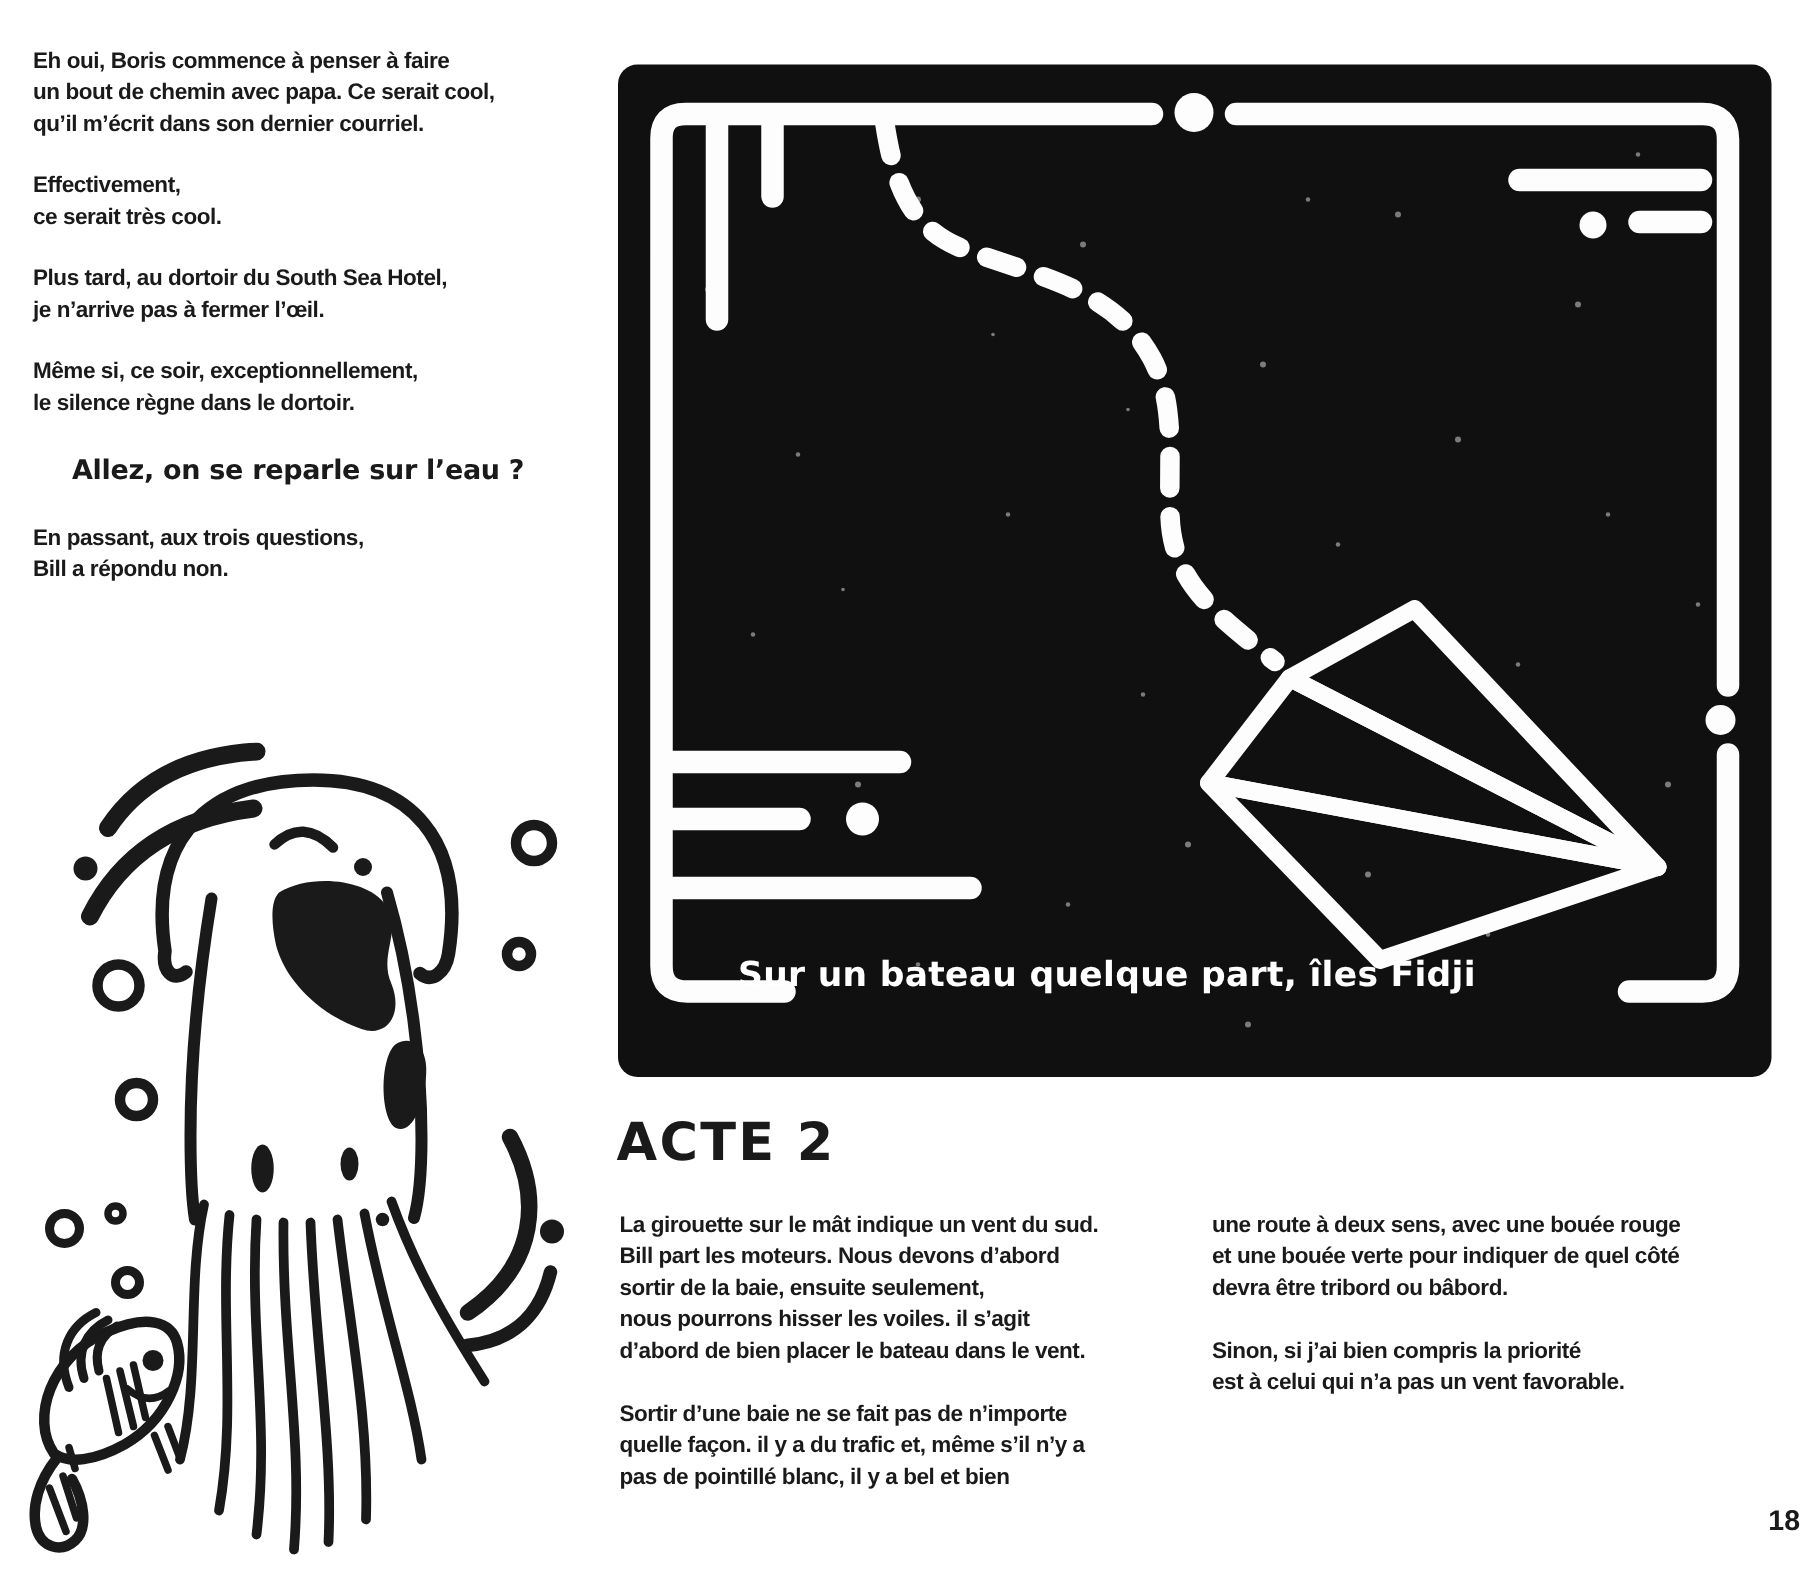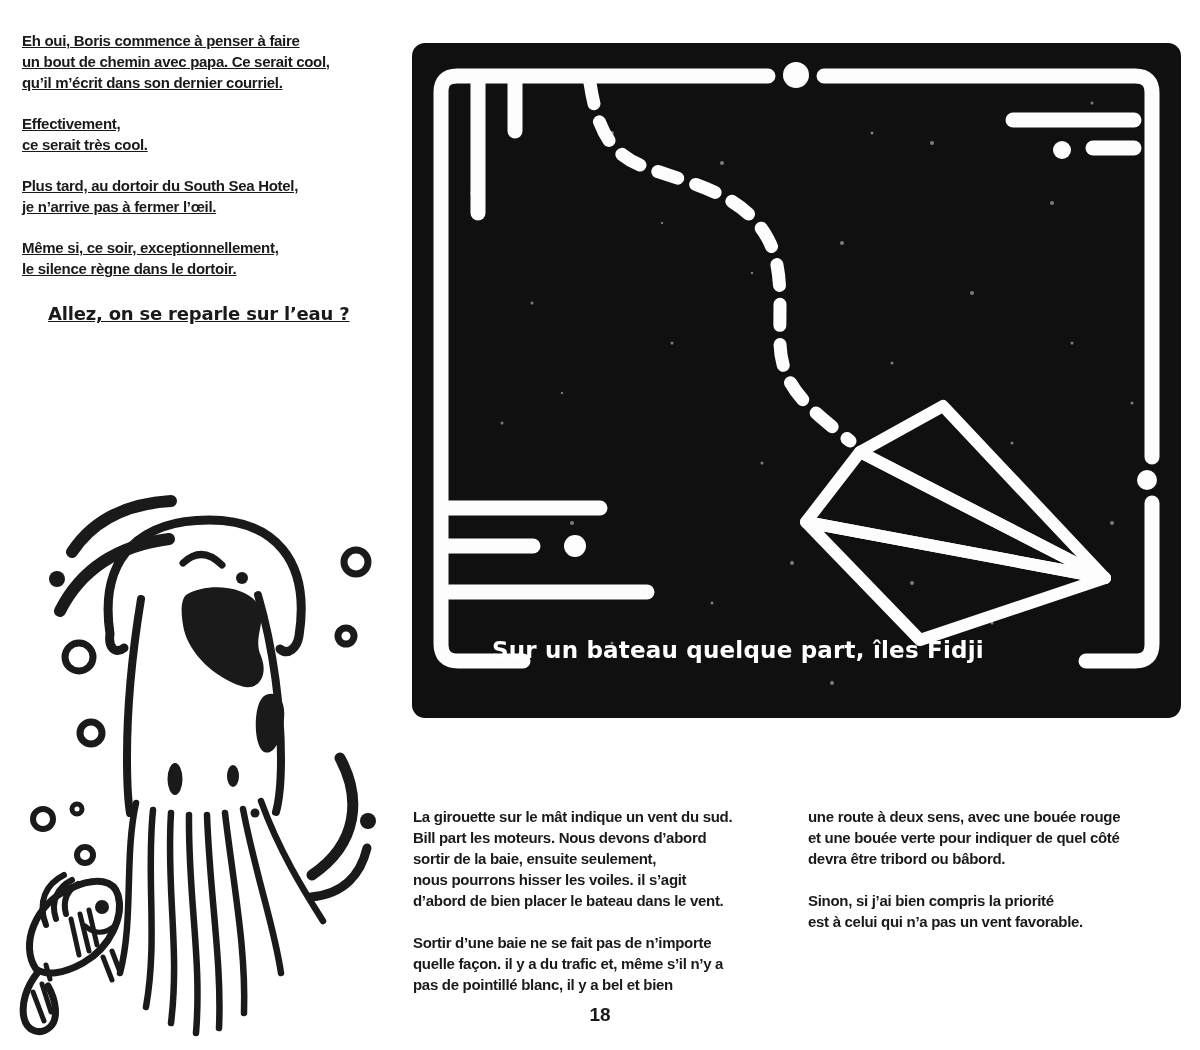--- a/index.html
+++ b/index.html
@@ -5,21 +5,21 @@
   html,body{margin:0;padding:0;}
   body{
     width:1200px;height:1050px;background:#ffffff;
     font-family:"Liberation Sans",sans-serif;color:#1a1a1a;
     position:relative;overflow:hidden;
   }
   .page{position:absolute;inset:0;}
   
   .intro-col{
     position:absolute;left:22px;top:30px;width:400px;
-    font-size:15px;font-weight:700;line-height:21px;letter-spacing:-0.3px;text-decoration:underline;
+    font-size:15px;font-weight:700;line-height:21px;letter-spacing:-0.3px;
   }
   .intro-col p{margin:0 0 20px 0;white-space:pre;}
   .emphasis{
     font-family:"DejaVu Sans",sans-serif;
     font-size:18px;font-weight:700;letter-spacing:-0.2px;
     text-align:left;padding-left:26px;
     margin:24px 0 24px 0 !important;
   }
   
   .panel{
@@ -43,40 +43,42 @@
     font-size:35px;font-weight:700;letter-spacing:1.5px;
   }
   .col{
     position:absolute;top:806px;
     font-size:15px;font-weight:700;line-height:21px;letter-spacing:-0.3px;
   }
   .col p{margin:0 0 21px 0;white-space:pre;}
   .col1{left:413px;width:400px;}
   .col2{left:808px;width:392px;}
   .pageno{
-    position:absolute;left:0;top:1004px;width:1200px;text-align:center;
+    position:absolute;left:0;top:1004px;width:1200px;text-align:right;
     font-size:19px;font-weight:700;
   }
 </style>
 </head>
 <body>
 
 <div class="page">
 
   <div class="intro-col">
     <p>Eh oui, Boris commence à penser à faire
 un bout de chemin avec papa. Ce serait cool,
 qu’il m’écrit dans son dernier courriel.</p>
     <p>Effectivement,
 ce serait très cool.</p>
     <p>Plus tard, au dortoir du South Sea Hotel,
 je n’arrive pas à fermer l’œil.</p>
     <p>Même si, ce soir, exceptionnellement,
 le silence règne dans le dortoir.</p>
     <p class="emphasis">Allez, on se reparle sur l’eau ?</p>
+    <p>En passant, aux trois questions,
+Bill a répondu non.</p>
   </div>
 
   <div class="panel">
     <svg width="769" height="675" viewBox="0 0 769 675">
       <g fill="#ffffff" opacity="0.45">
         <circle cx="60" cy="150" r="2"></circle>
           <circle cx="120" cy="260" r="1.5"></circle>
           <circle cx="200" cy="90" r="2"></circle>
         <circle cx="90" cy="380" r="1.5"></circle>
           <circle cx="160" cy="480" r="2"></circle>
@@ -199,20 +201,21 @@
         <path d="M88,462 L97,485" stroke-width="5"></path>
         <path d="M97,456 L105,477" stroke-width="5"></path>
         <path d="M23,477 C11,492 6,509 9,523 C12,536 25,541 35,532 C44,524 41,505 33,491" stroke-width="7"></path>
         <path d="M18,497 L29,526" stroke-width="5"></path>
         <path d="M27,489 L36,517" stroke-width="5"></path>
         <path d="M31,470 L35,484" stroke-width="5"></path>
       </g>
     </g>
   </svg>
 
+  <h1 class="acte">ACTE 2</h1>
 
   <div class="col col1">
     <p>La girouette sur le mât indique un vent du sud.
 Bill part les moteurs. Nous devons d’abord
 sortir de la baie, ensuite seulement,
 nous pourrons hisser les voiles. il s’agit
 d’abord de bien placer le bateau dans le vent.</p>
     <p>Sortir d’une baie ne se fait pas de n’importe
 quelle façon. il y a du trafic et, même s’il n’y a
 pas de pointillé blanc, il y a bel et bien</p>

